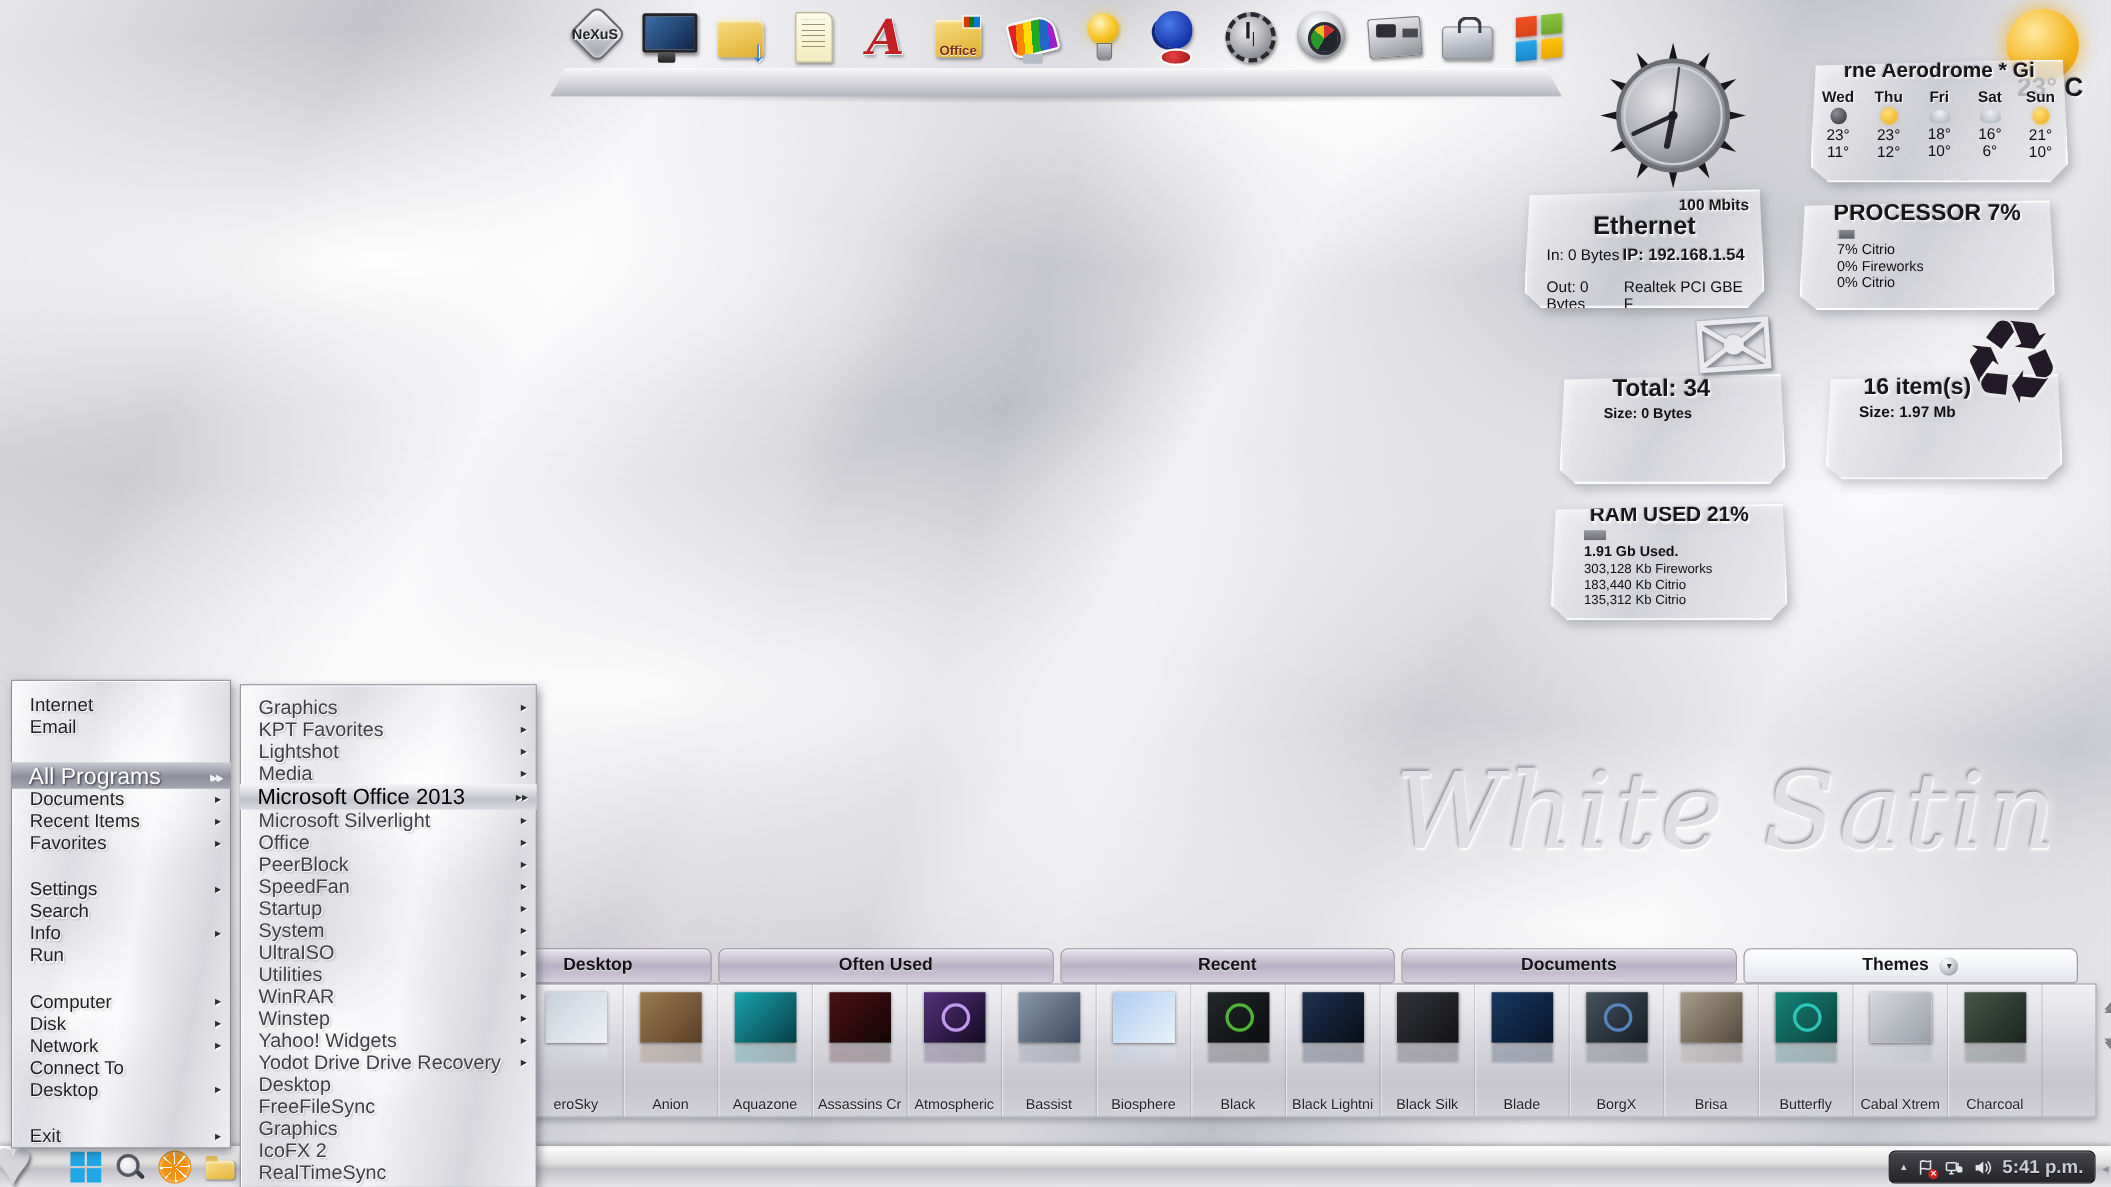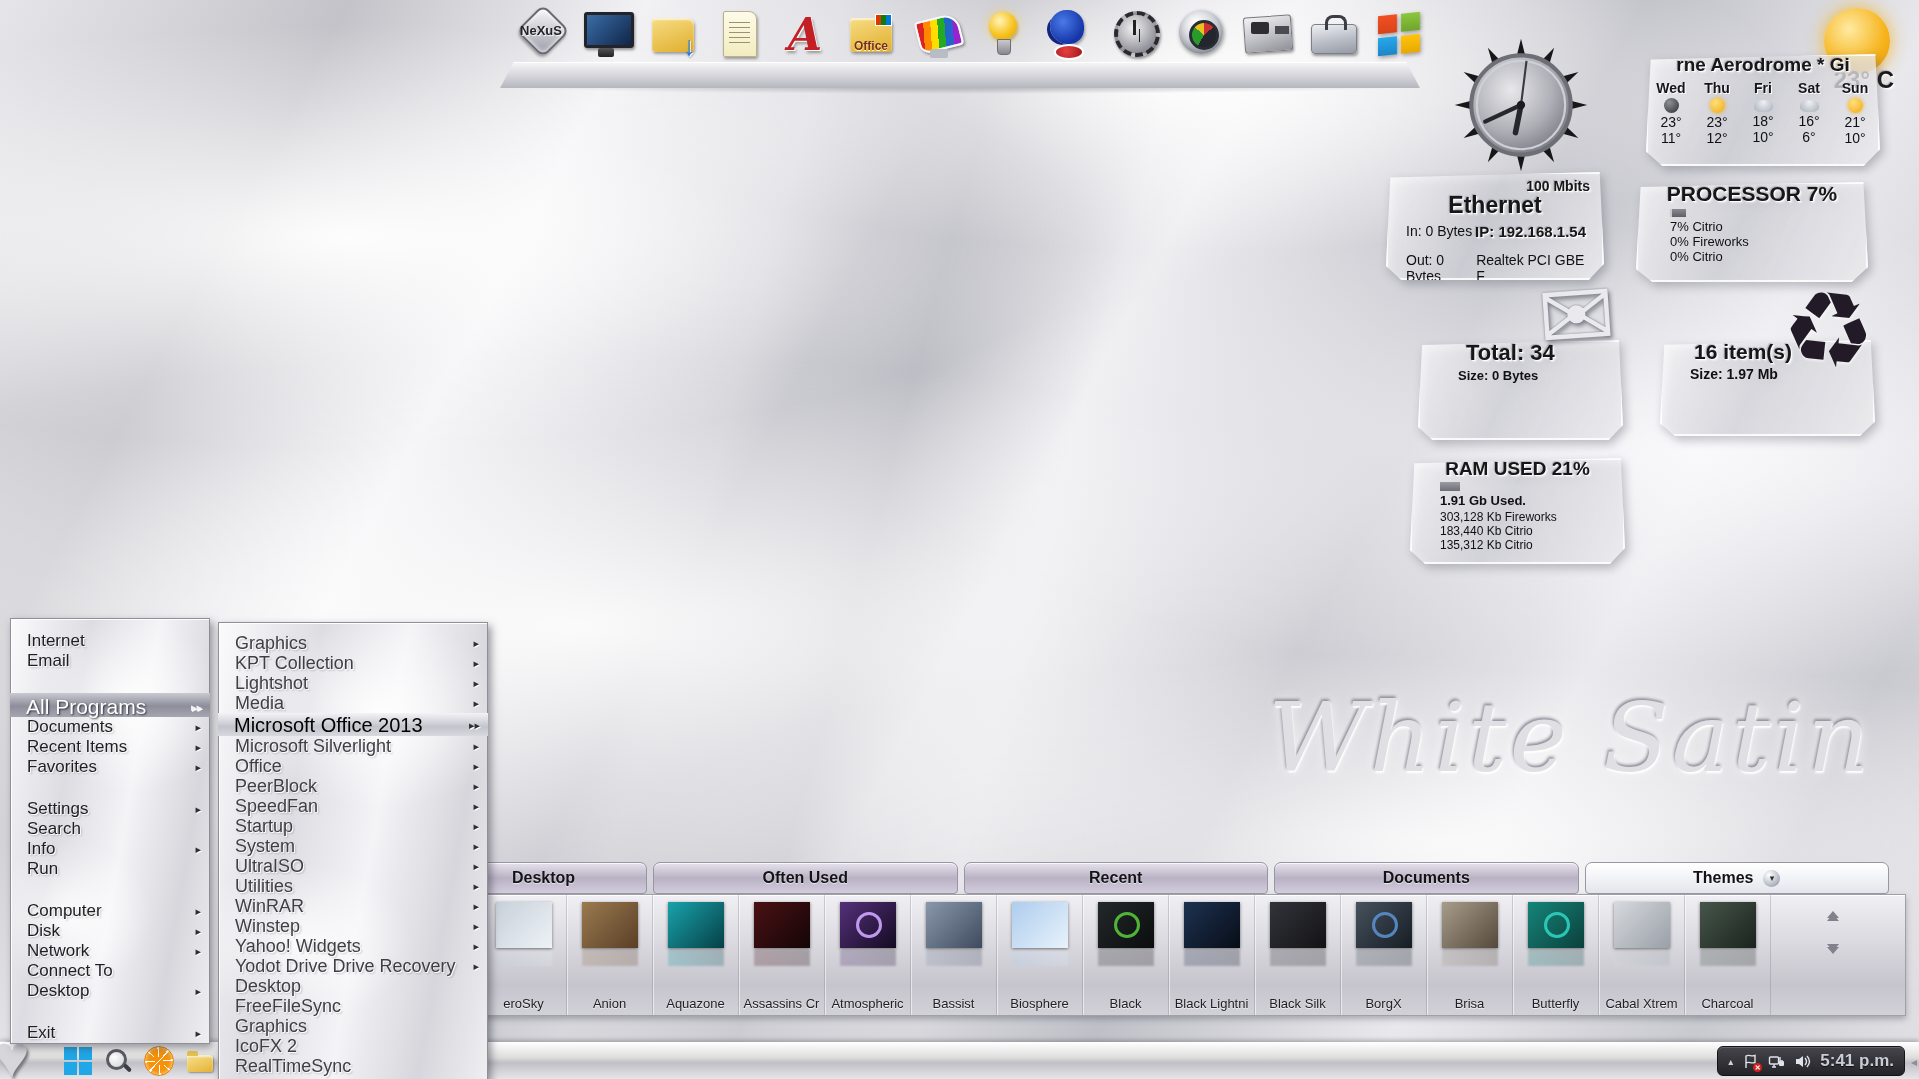--- a/index.html
+++ b/index.html
@@ -408,21 +408,21 @@
     </div>
 </div>
 
 <div class="menu menu2">
   <div>
       <div class="menu-item">
         <span class="mi-label">Graphics</span>
         <span class="arr">▸</span>
       </div>
       <div class="menu-item">
-        <span class="mi-label">KPT Collection</span>
+        <span class="mi-label">KPT Favorites</span>
         <span class="arr">▸</span>
       </div>
       <div class="menu-item">
         <span class="mi-label">Lightshot</span>
         <span class="arr">▸</span>
       </div>
       <div class="menu-item">
         <span class="mi-label">Media</span>
         <span class="arr">▸</span>
       </div>
@@ -562,20 +562,25 @@
       </div>
       <div class="cell">
         <div class="thumb-wrap" style="background: linear-gradient(135deg, rgb(29, 50, 80), rgb(7, 13, 24));"></div>
         <div class="thumb-ref" style="background: linear-gradient(135deg, rgb(29, 50, 80), rgb(7, 13, 24));"></div>
         <div class="cell-label">Black Lightni</div>
       </div>
       <div class="cell">
         <div class="thumb-wrap" style="background: linear-gradient(135deg, rgb(51, 52, 58), rgb(18, 18, 22));"></div>
         <div class="thumb-ref" style="background: linear-gradient(135deg, rgb(51, 52, 58), rgb(18, 18, 22));"></div>
         <div class="cell-label">Black Silk</div>
+      </div>
+      <div class="cell">
+        <div class="thumb-wrap" style="background: linear-gradient(135deg, rgb(23, 57, 94), rgb(7, 21, 42));"></div>
+        <div class="thumb-ref" style="background: linear-gradient(135deg, rgb(23, 57, 94), rgb(7, 21, 42));"></div>
+        <div class="cell-label">Blade</div>
       </div>
       <div class="cell">
         <div class="thumb-wrap" style="background: linear-gradient(135deg, rgb(70, 82, 94), rgb(22, 29, 36));">
           <span class="thumb-accent" style="border-color: rgb(90, 142, 203);"></span>
         </div>
         <div class="thumb-ref" style="background: linear-gradient(135deg, rgb(70, 82, 94), rgb(22, 29, 36));"></div>
         <div class="cell-label">BorgX</div>
       </div>
       <div class="cell">
         <div class="thumb-wrap" style="background: linear-gradient(135deg, rgb(168, 156, 138), rgb(85, 73, 60));"></div>

